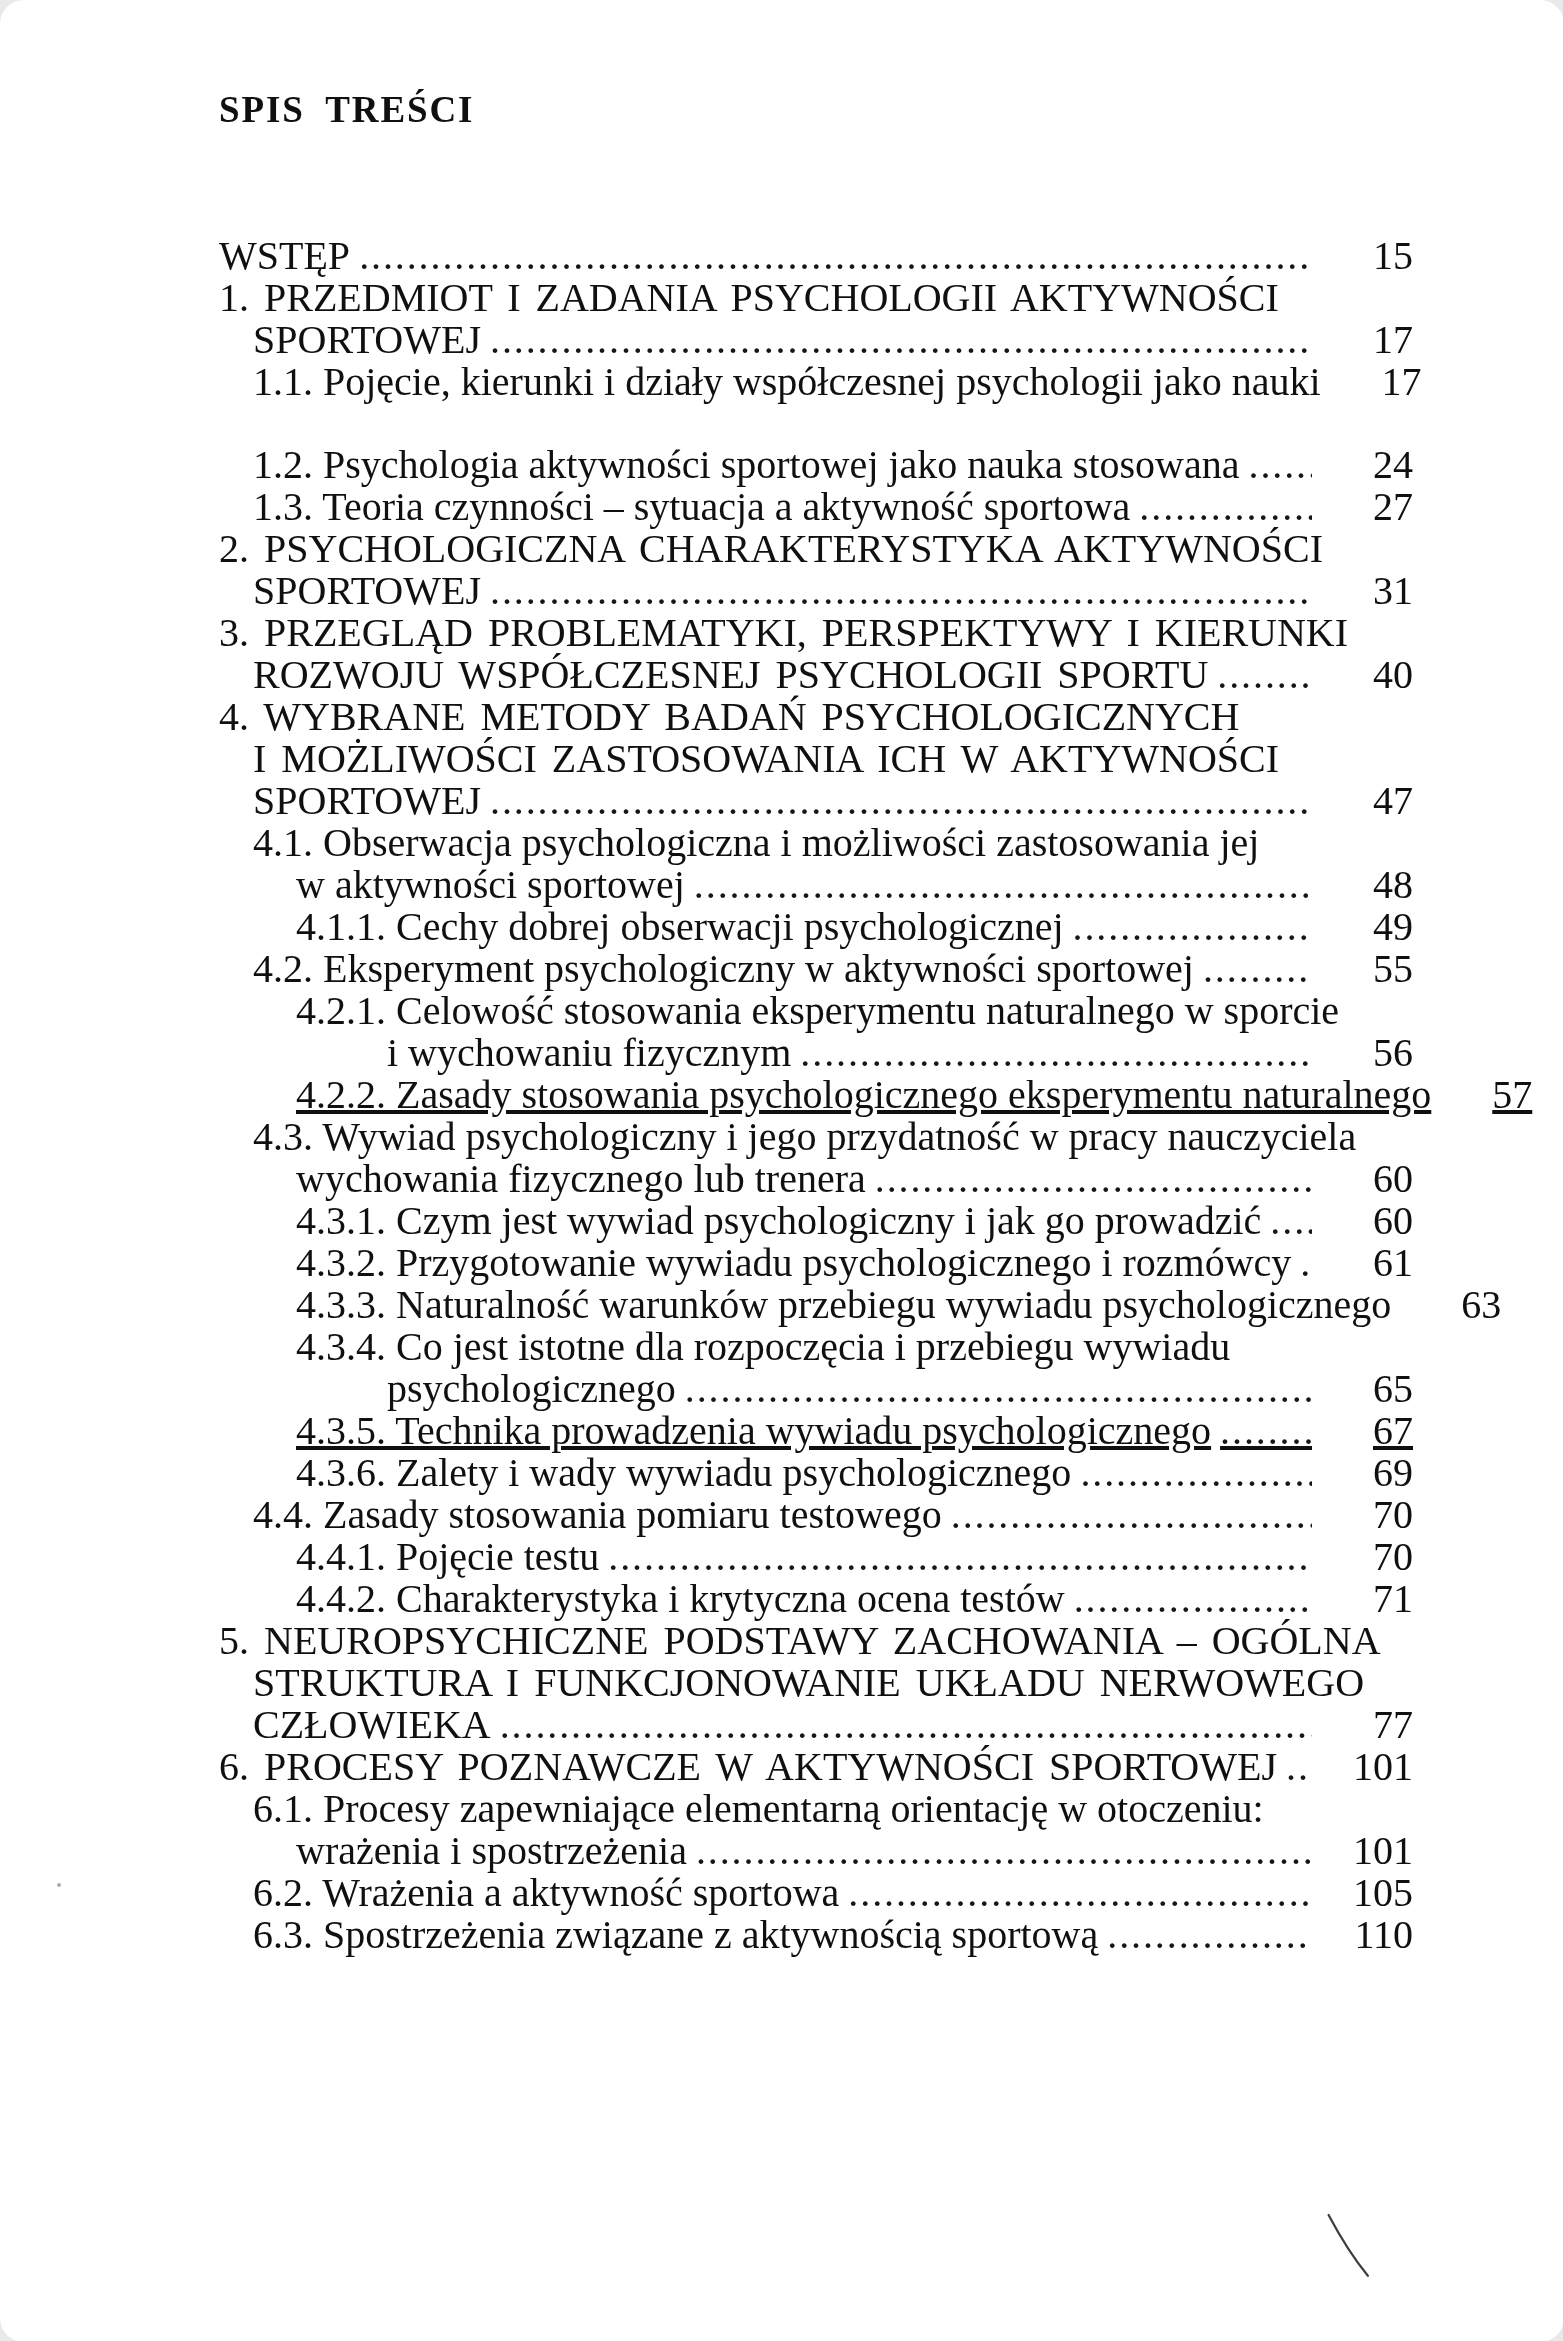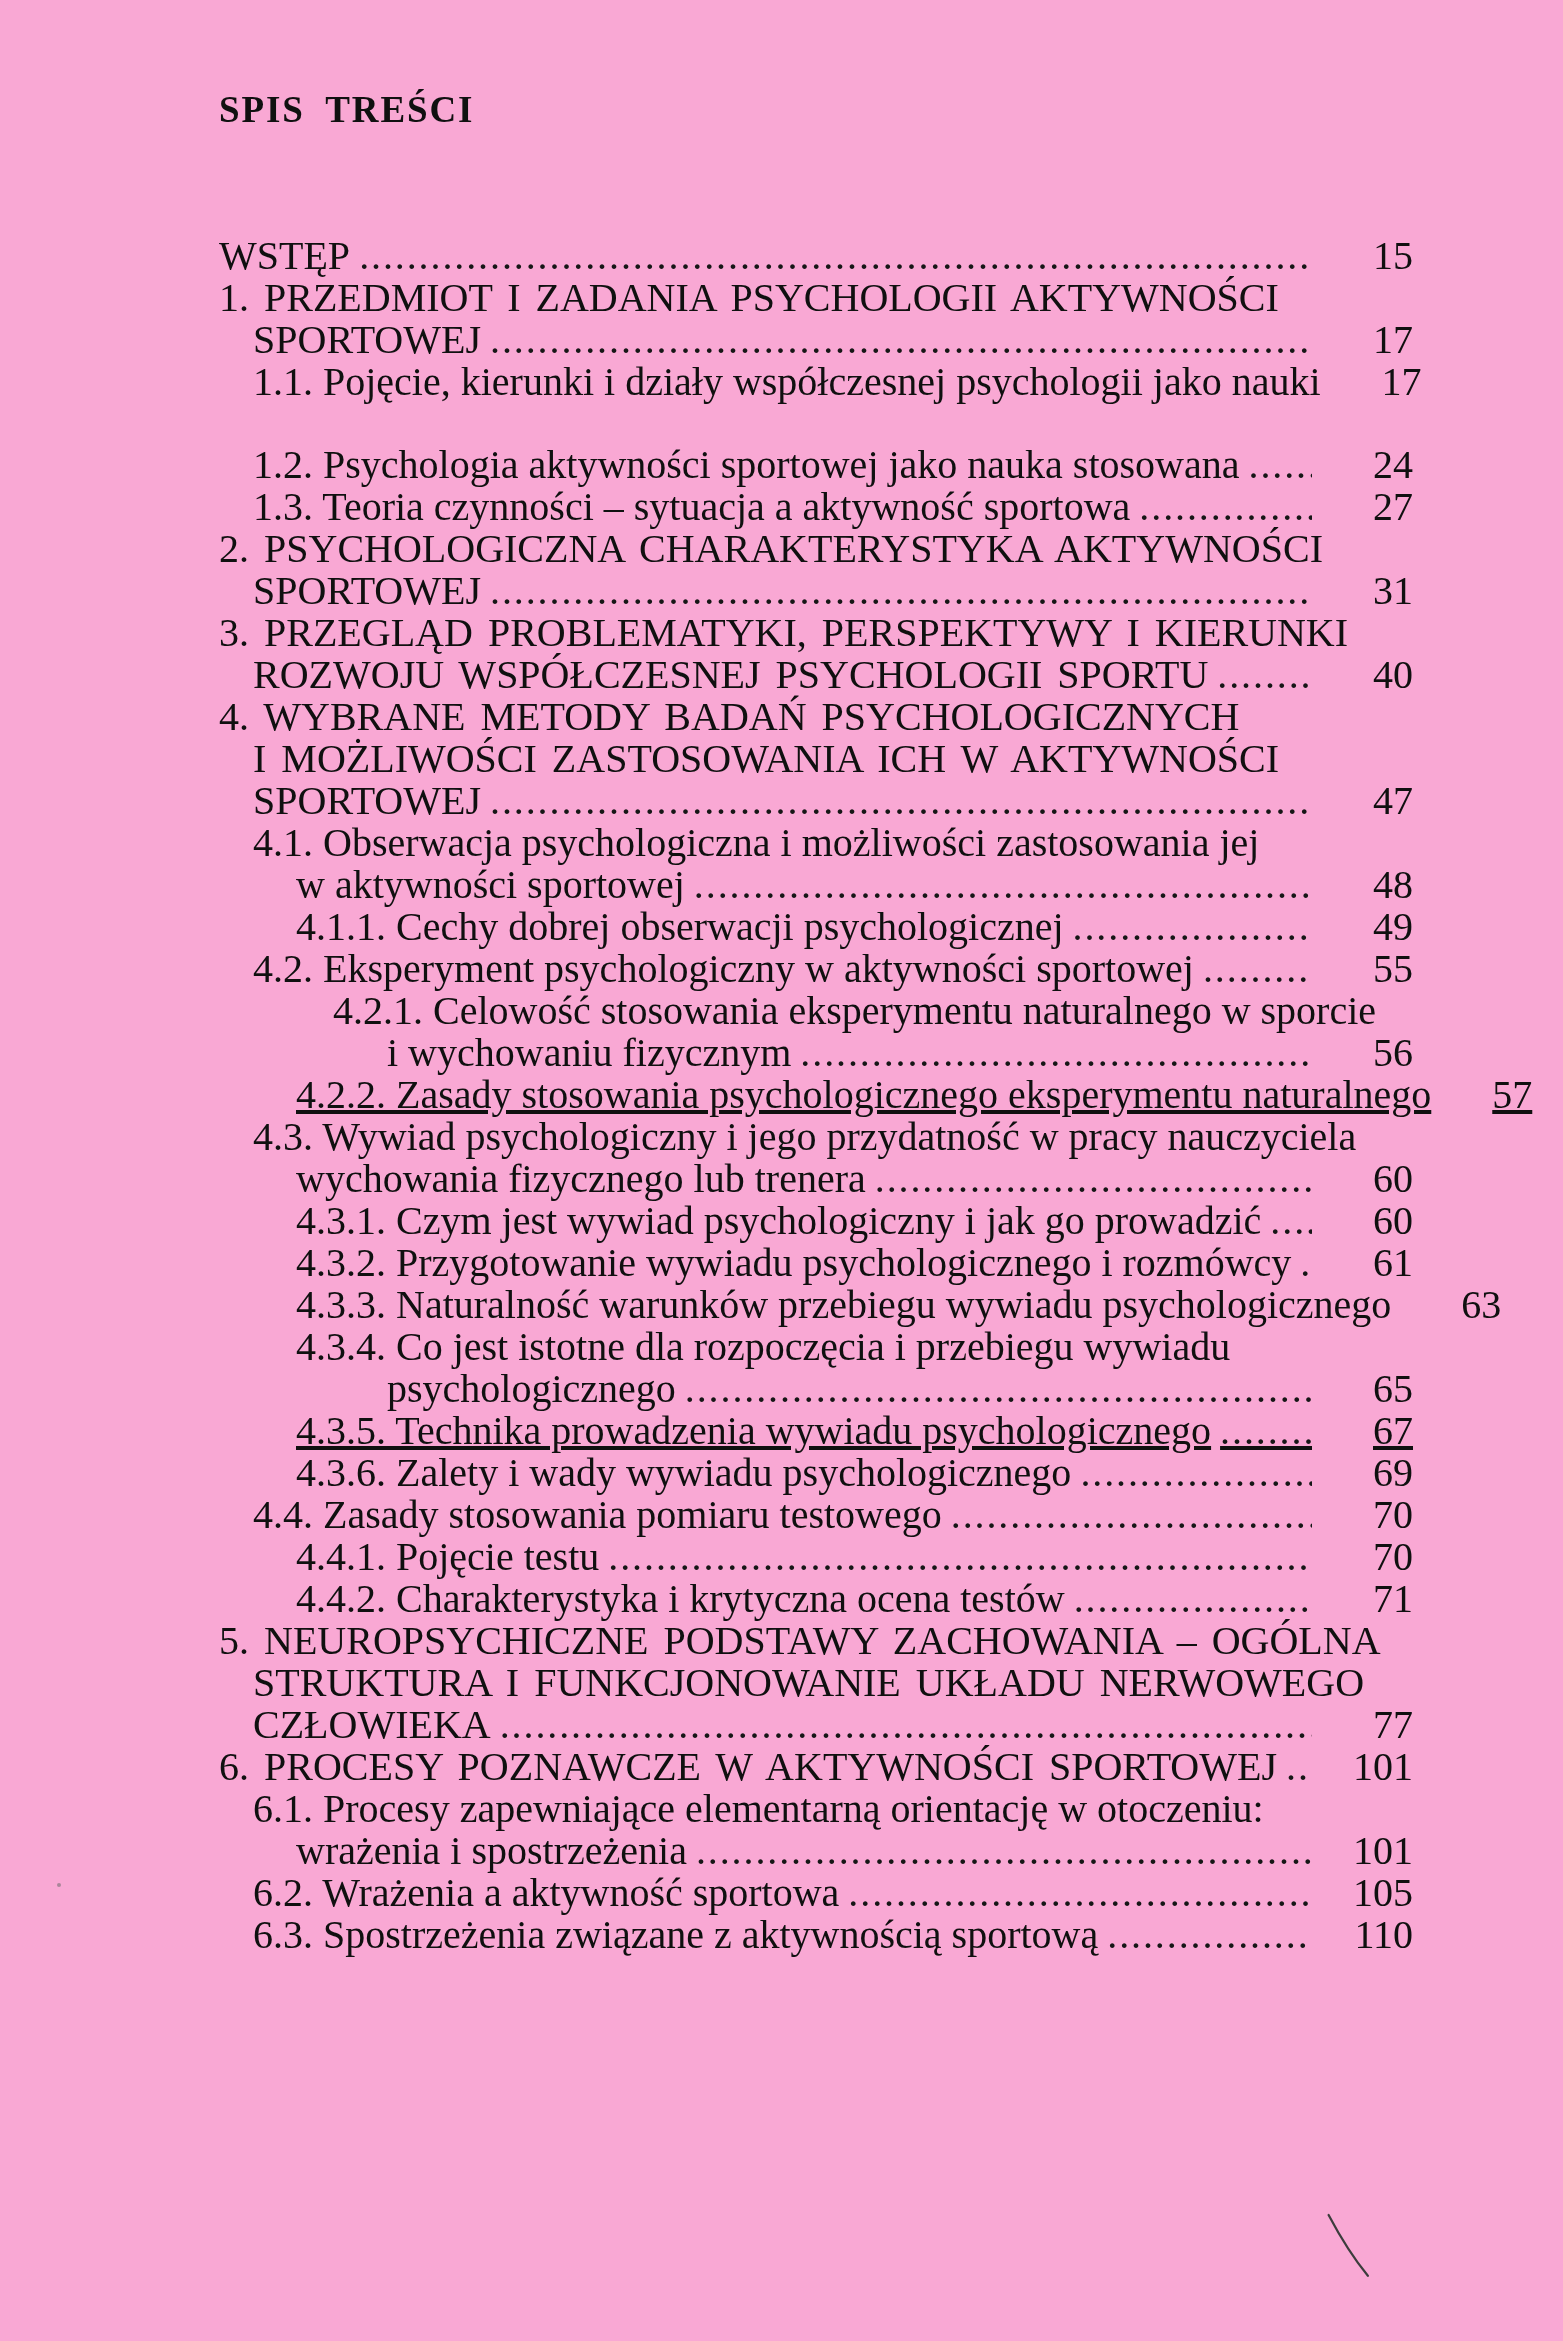--- a/index.html
+++ b/index.html
@@ -5,24 +5,25 @@
   html, body {
     margin: 0;
     padding: 0;
     background: #e9e9e9;
   }
   .page {
     position: relative;
     width: 1564px;
     height: 2342px;
     margin: 0 auto;
-    background: #f9a8d4;
+    background: #ffffff;
     color: #101010;
     font-family: "Liberation Serif", "DejaVu Serif", serif;
     overflow: hidden;
+    border-radius: 24px;
   }
   .title {
     margin: 0;
     padding: 89px 0 0 219px;
     font-size: 37px;
     line-height: 1.15;
     font-weight: bold;
     letter-spacing: 1.9px;
     word-spacing: 10px;
     white-space: nowrap;
@@ -184,21 +185,21 @@
         </div>
       </div>
       <div class="toc-entry">
         <div class="toc-line" style="padding-left: 34px;">
           <span class="toc-text">4.2. Eksperyment psychologiczny w aktywności sportowej</span>
           <span class="dot-leader"></span>
           <span class="page-num">55</span>
         </div>
       </div>
       <div class="toc-entry">
-        <div class="toc-line" style="padding-left: 77px; justify-content: center;">
+        <div class="toc-line" style="padding-left: 77px;">
           <span class="toc-text">4.2.1. Celowość stosowania eksperymentu naturalnego w sporcie</span>
         </div>
         <div class="toc-line" style="padding-left: 168px;">
           <span class="toc-text">i wychowaniu fizycznym</span>
           <span class="dot-leader"></span>
           <span class="page-num">56</span>
         </div>
       </div>
       <div class="toc-entry">
         <div class="toc-line" style="padding-left: 77px; text-decoration: underline;">

